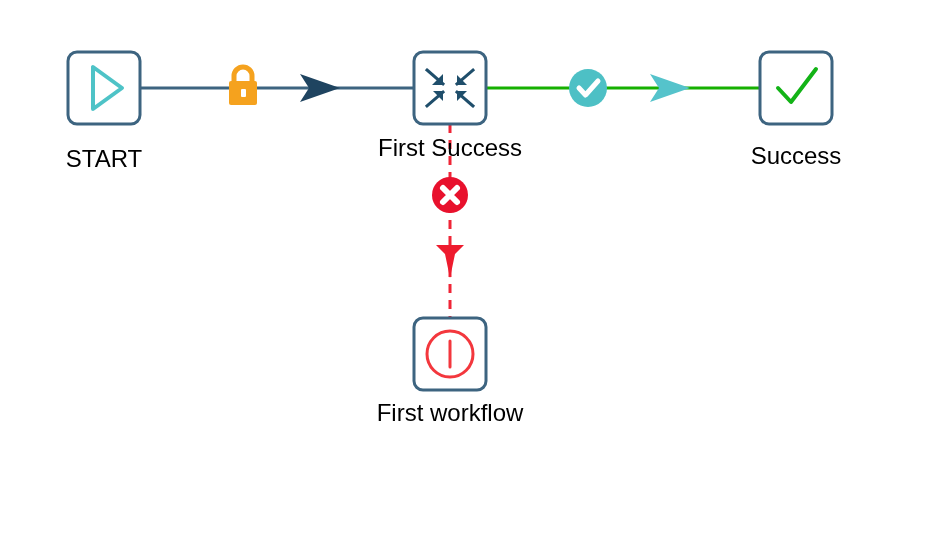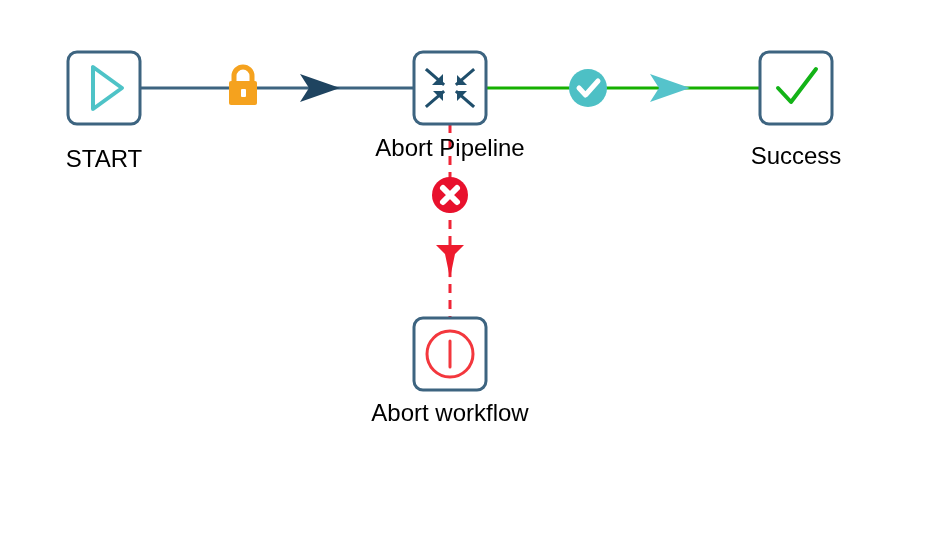--- a/index.html
+++ b/index.html
@@ -104,15 +104,15 @@
   <g>
     <rect x="414" y="318" width="72" height="72" rx="9" fill="#ffffff" stroke="#3d6480" stroke-width="3"></rect>
     <g>
       <circle cx="450" cy="354" r="23" fill="none" stroke="#f3373d" stroke-width="3"></circle>
       <line x1="450" y1="341" x2="450" y2="367" stroke="#f3373d" stroke-width="3" stroke-linecap="round"></line>
     </g>
   </g>
 </svg>
 
 <div class="node-label" id="label-start">START</div>
-<div class="node-label" id="label-pipe">Abort Pipeline</div>
+<div class="node-label" id="label-pipe">First Success</div>
 <div class="node-label" id="label-success">Success</div>
-<div class="node-label" id="label-abort">Abort workflow</div>
+<div class="node-label" id="label-abort">First workflow</div>
 
 </body></html>

